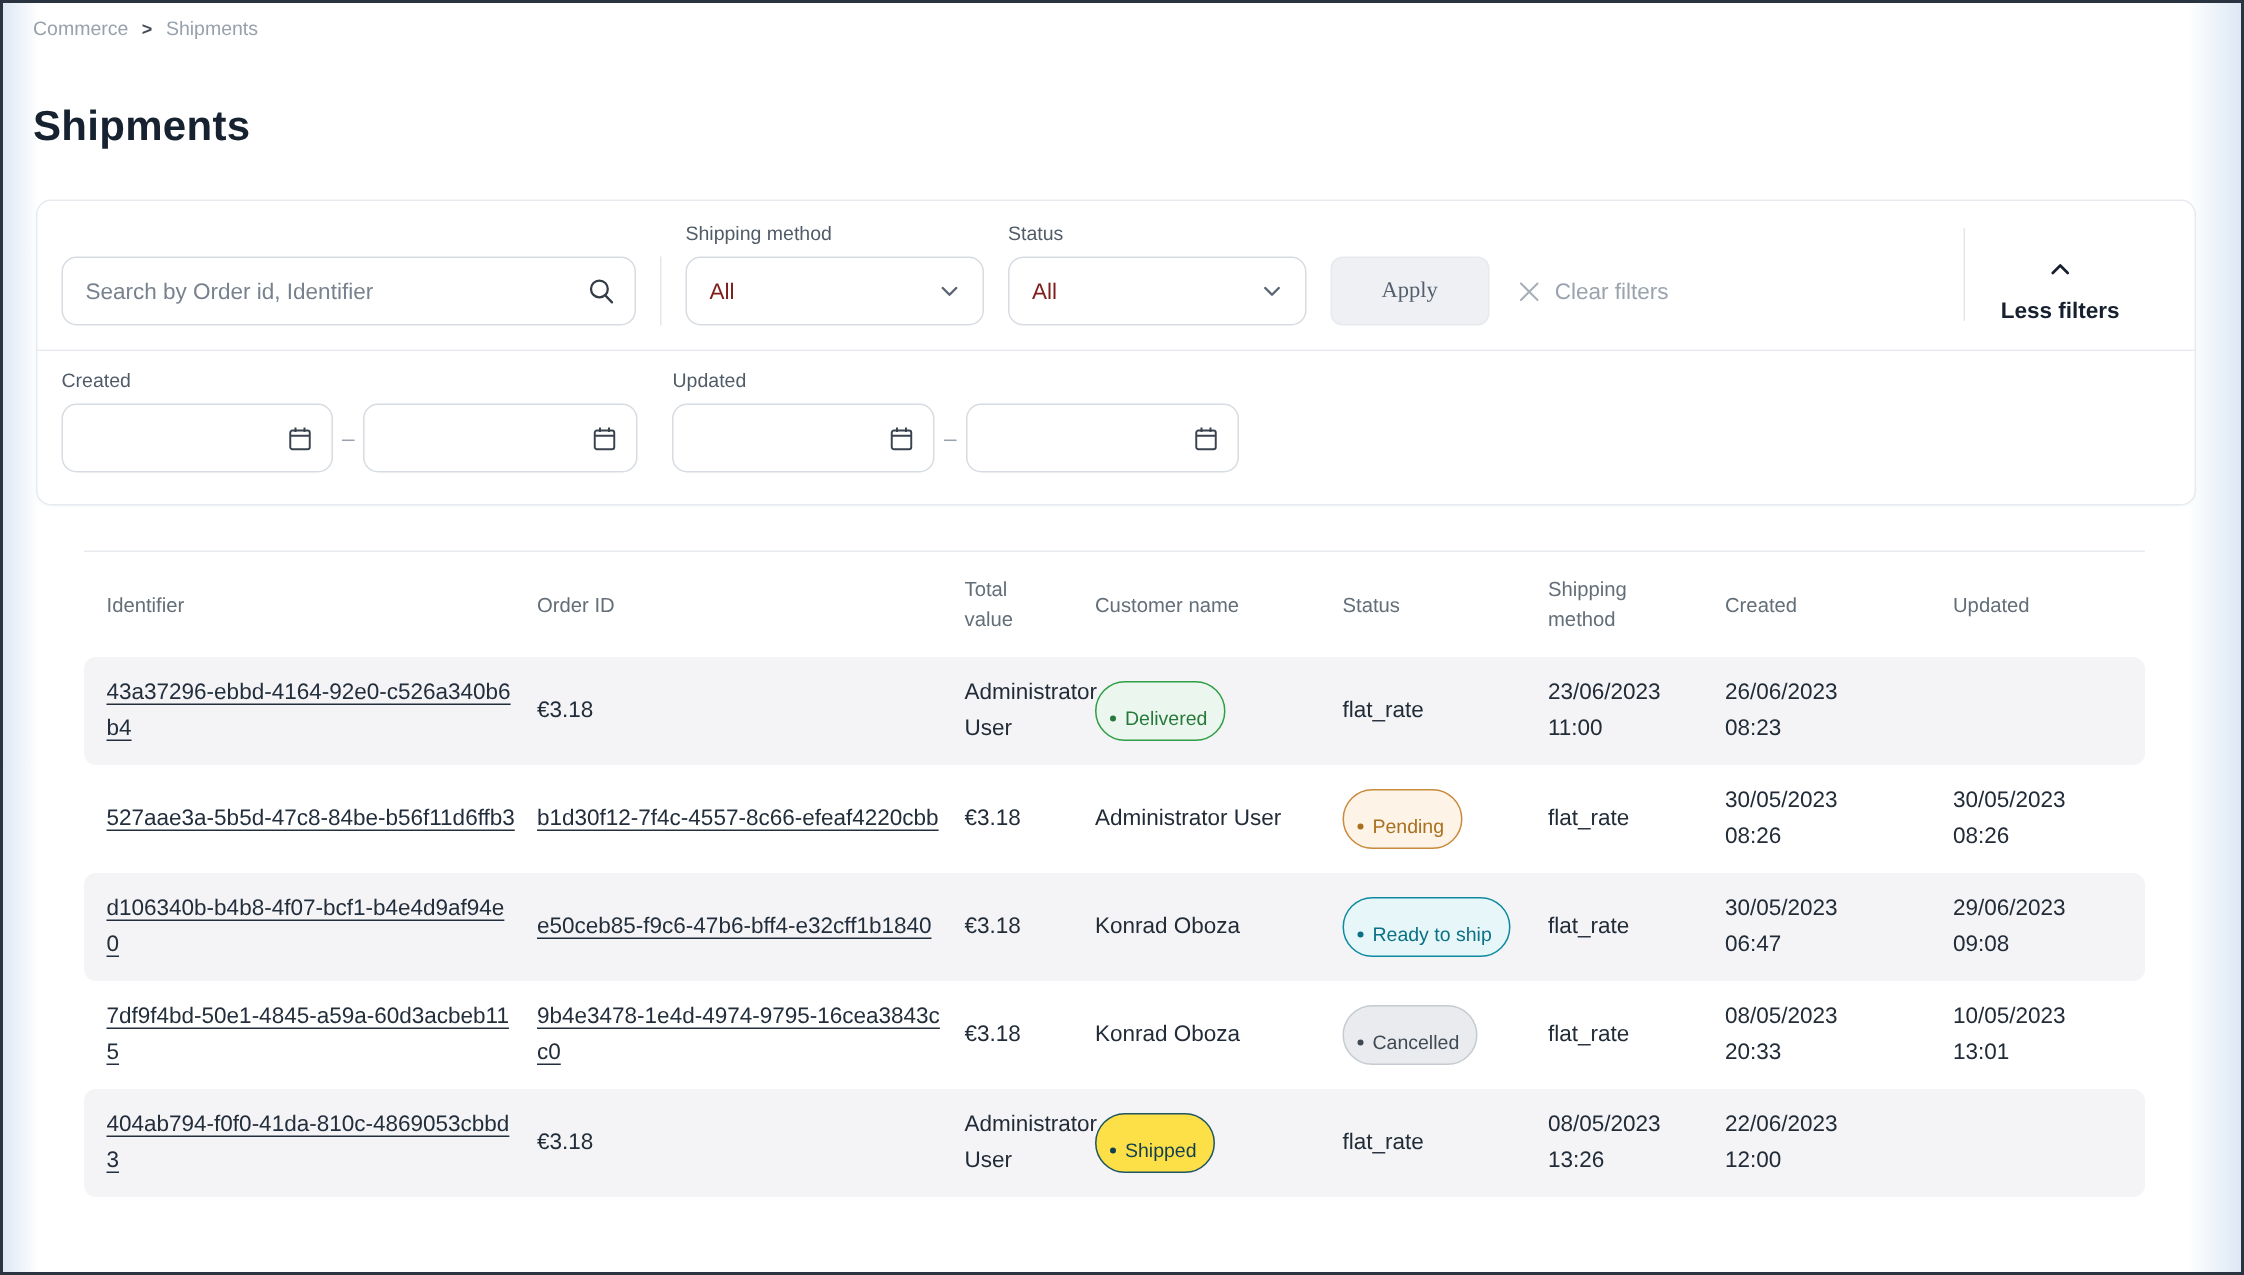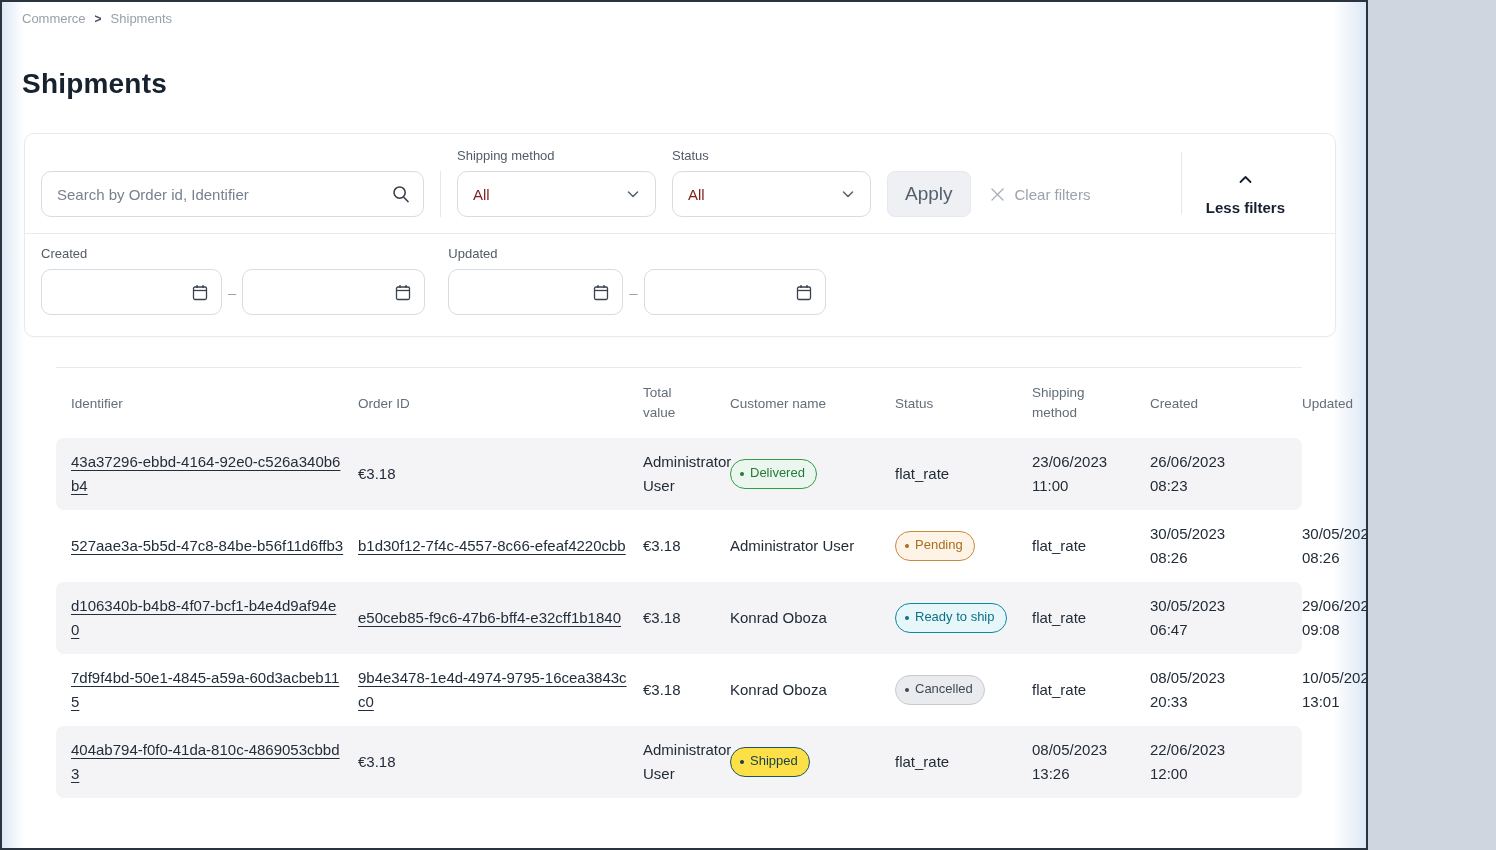--- a/index.html
+++ b/index.html
@@ -1,20 +1,20 @@
 <!DOCTYPE html>
 <html><head>
 <meta charset="utf-8">
 <style>
   * { margin:0; padding:0; box-sizing:border-box; }
   html,body { background:#cfd6df; }
   body { font-family:"Liberation Sans","DejaVu Sans",sans-serif; }
 
   .viewport {
-    width:1368px; height:850px;
+    width:1496px; height:850px;
     border:2px solid #2a3340;
     background:
       linear-gradient(90deg,#dde8f4 0%,#ffffff 1.6%,#ffffff 97.6%,#dde8f4 100%),
       #ffffff;
     position:relative; overflow:hidden;
     color:#222c38;
   }
 
   
   .breadcrumb { padding:9px 0 0 20px; font-size:13px; color:#98a1ab; display:flex; gap:9px; align-items:center; }
@@ -43,23 +43,23 @@
 
   .vdivider { width:1px; background:#e4e8ec; height:46px; margin:0 16px; }
   .vdivider.tall { height:62px; align-self:center; margin:0 0 0 auto; }
 
   .select-group { display:flex; flex-direction:column; }
   .select-box { width:199px; display:flex; align-items:center; justify-content:space-between; padding:0 14px 0 15px; cursor:pointer; }
   .select-value { font-size:15px; color:#7f1d1d; }
   .gap16 { width:16px; }
 
   .apply-btn {
-    height:46px; margin-left:16px; padding:0 17px;
+    height:46px; margin-left:16px; padding:0 33px;
     background:#eef0f3; border:1px solid #e6e9ed; border-radius:8px;
-    font-size:19px; color:#545f6d; font-family:Liberation Sans, sans-serif; cursor:pointer;
+    font-size:15px; color:#545f6d; font-family:Liberation Serif, serif; cursor:pointer;
   }
   .clear-btn { display:flex; align-items:center; gap:8px; margin-left:17px; height:46px; cursor:pointer; }
   .clear-btn span { font-size:15px; color:#9aa3ae; }
 
   .less-filters { display:flex; align-items:center; gap:11px; height:46px; margin:0 34px 0 24px; cursor:pointer;flex-direction:column; }
   .less-filters span { font-size:15px; font-weight:700; color:#16202e; }
 
   .filter-row2 { border-top:1px solid #e7ebef; padding:12px 16px 21px; display:flex; }
   .date-group { display:flex; flex-direction:column; }
   .date-pair { display:flex; align-items:center; }
@@ -84,21 +84,21 @@
 
   .table-row { height:72px; font-size:15px; color:#222c38; }
   .table-row:nth-child(odd) { background:#f4f4f6; border-radius:8px; }
   .table-row .cell { padding-right:14px; line-height:1.6; }
   .id-link { color:#232e3c; text-decoration:underline; text-underline-offset:2.5px; text-decoration-thickness:1px; cursor:pointer; word-break:break-all; line-height:1.6; }
   .two-line span { display:block; line-height:1.6; }
 
   
   .badge {
     display:inline-flex; align-items:center; gap:6px;
-    padding:3px 11px 4px 9px; border-radius:999px; font-size:13px; border:1px solid transparent;
+    padding:14px 11px 4px 9px; border-radius:999px; font-size:13px; border:1px solid transparent;
     white-space:nowrap;
   }
   .badge .dot { width:4px; height:4px; border-radius:50%; background:currentColor; display:inline-block; }
   .badge[data-variant="delivered"] { background:#ebf7ee; border-color:#2f9e44; color:#26793a; }
   .badge[data-variant="pending"]   { background:#fdf3e7; border-color:#c98a3d; color:#a9701f; }
   .badge[data-variant="ready"]     { background:#e6f6f9; border-color:#0d8a9f; color:#0b7285; }
   .badge[data-variant="cancelled"] { background:#e9ebee; border-color:#c6cbd1; color:#3f4954; }
   .badge[data-variant="shipped"]   { background:#fde047; border-color:#1d5560; color:#143f4e; }
 
   svg { display:block; }

